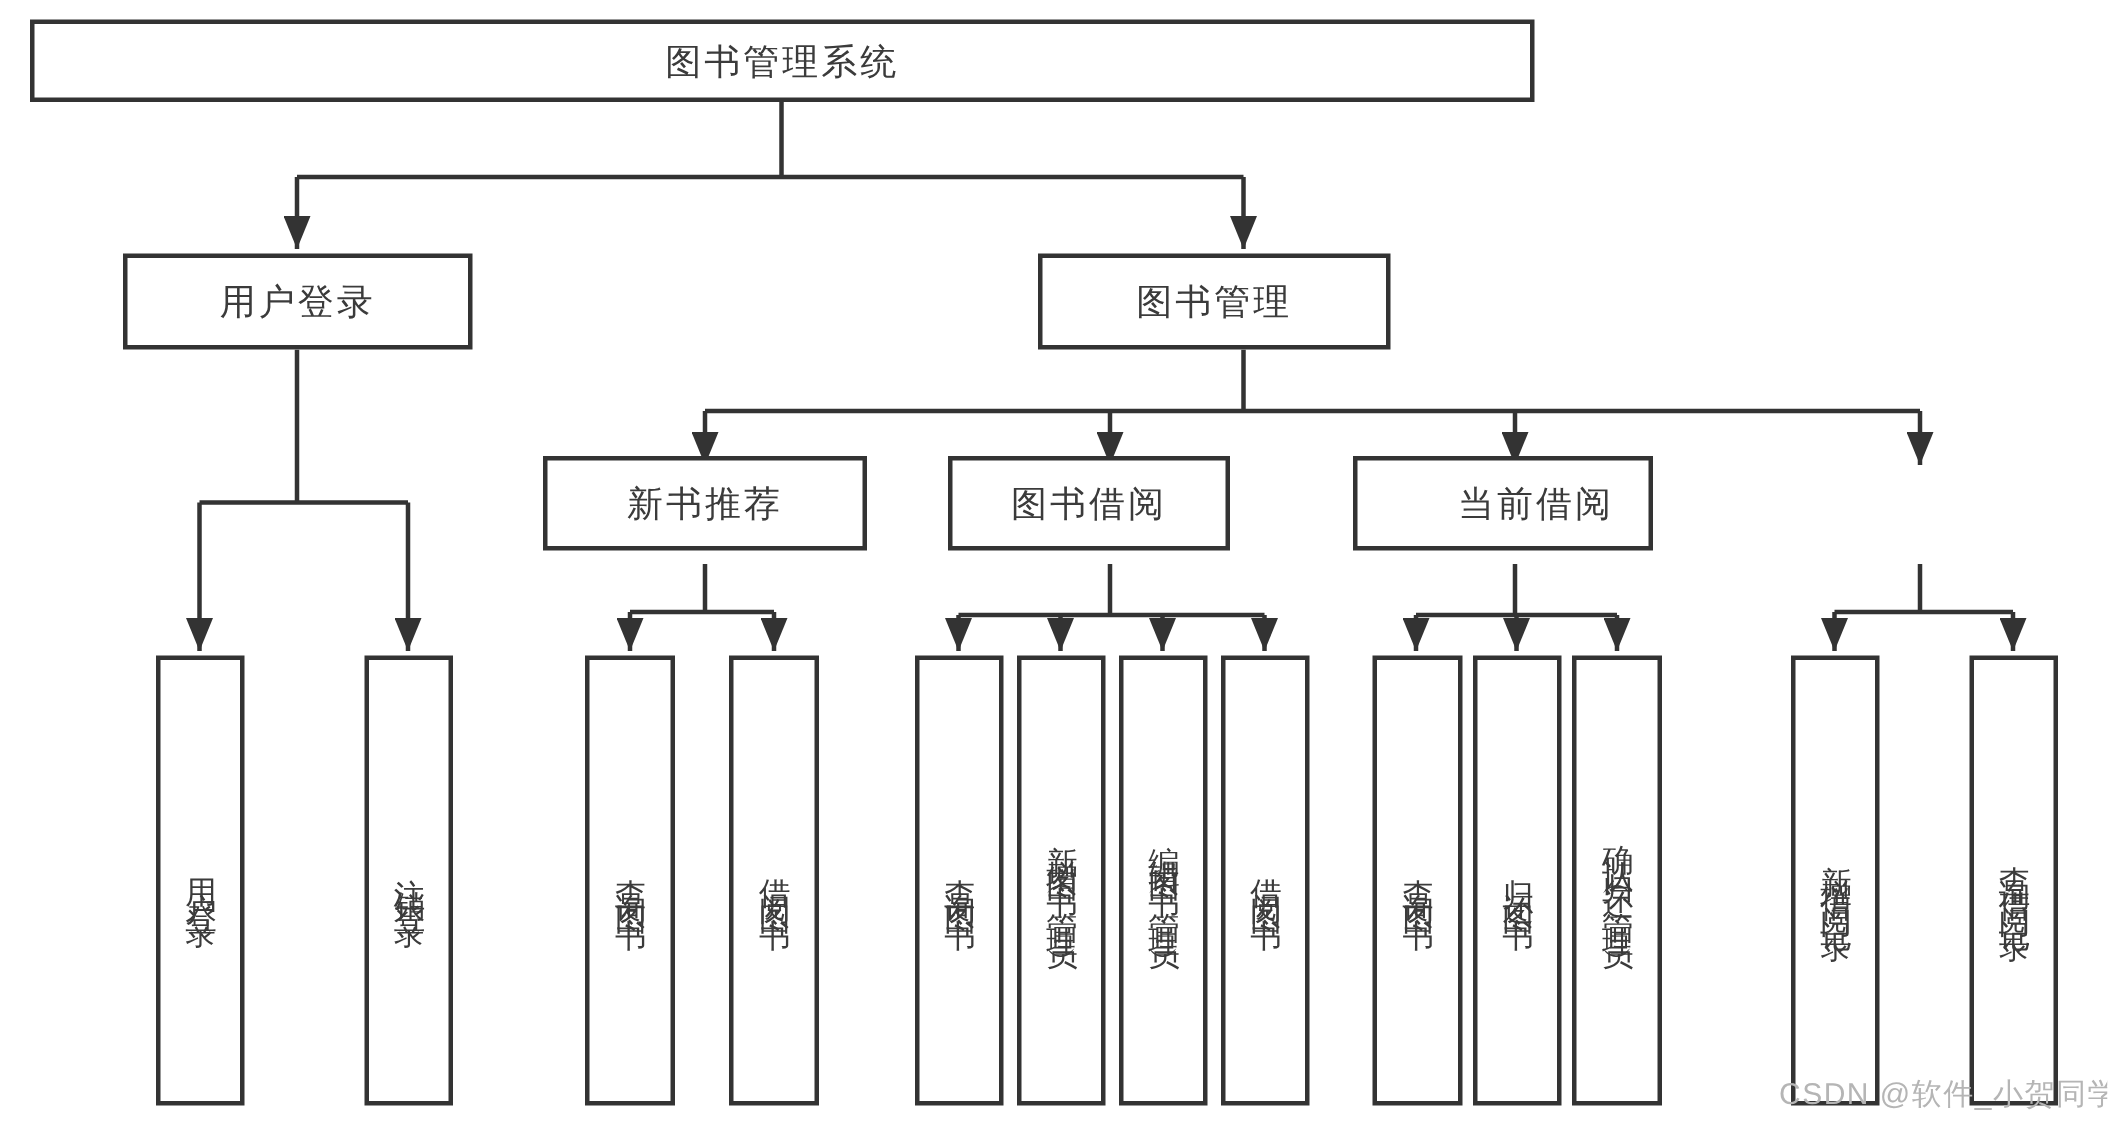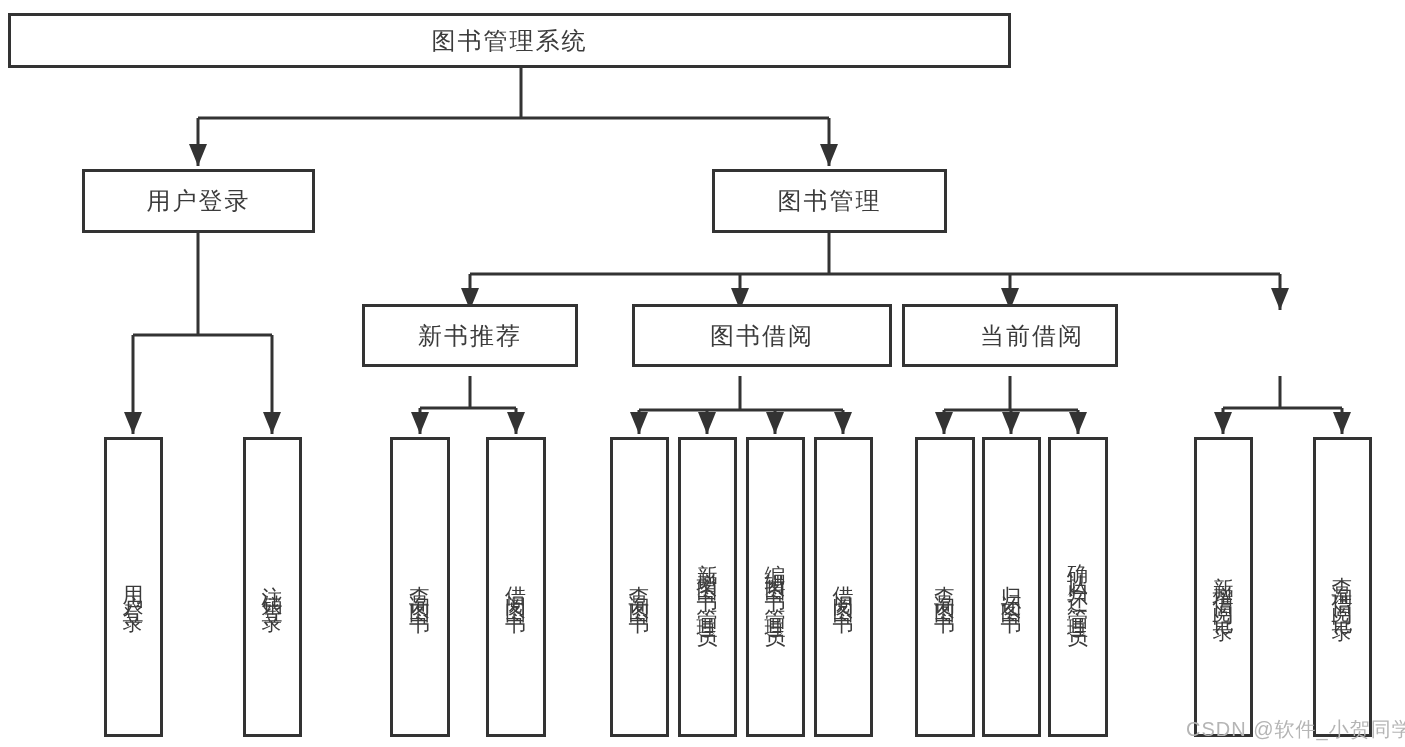--- a/index.html
+++ b/index.html
@@ -40,29 +40,29 @@
   }
   .v-label {
     writing-mode: vertical-rl;
     text-orientation: mixed;
     font-size: 21px;
     line-height: 1;
     letter-spacing: 9px;
     white-space: nowrap;
   }
   
-  .n-root   { left: 8px;   top: 13px;  width: 1003px; height: 55px; }
+  .n-root   { left: 20px;   top: 13px;  width: 1003px; height: 55px; }
   
   .n-login  { left: 82px;   top: 169px; width: 233px;  height: 64px; }
-  .n-mgmt   { left: 712px;  top: 169px; width: 235px;  height: 64px; }
+  .n-mgmt   { left: 692px;  top: 169px; width: 235px;  height: 64px; }
   
   .lvl3     { top: 304px; height: 63px; }
   .n-g0     { left: 362px;  width: 216px; }
-  .n-g1     { left: 632px;  width: 260px; }
-  .n-g2     { left: 902px;  width: 216px; padding-left: 44px; }
+  .n-g1     { left: 632px;  width: 188px; }
+  .n-g2     { left: 902px;  width: 200px; padding-left: 44px; }
   .n-g3     { left: 1173px; width: 215px; }
   
   .leaf     { top: 437px; height: 300px; }
   .n-l0  { left: 104px;  width: 59px; }
   .n-l1  { left: 243px;  width: 59px; }
   .n-l2  { left: 390px;  width: 60px; }
   .n-l3  { left: 486px;  width: 60px; }
   .n-l4  { left: 610px;  width: 59px; }
   .n-l5  { left: 678px;  width: 59px; }
   .n-l6  { left: 746px;  width: 59px; }

